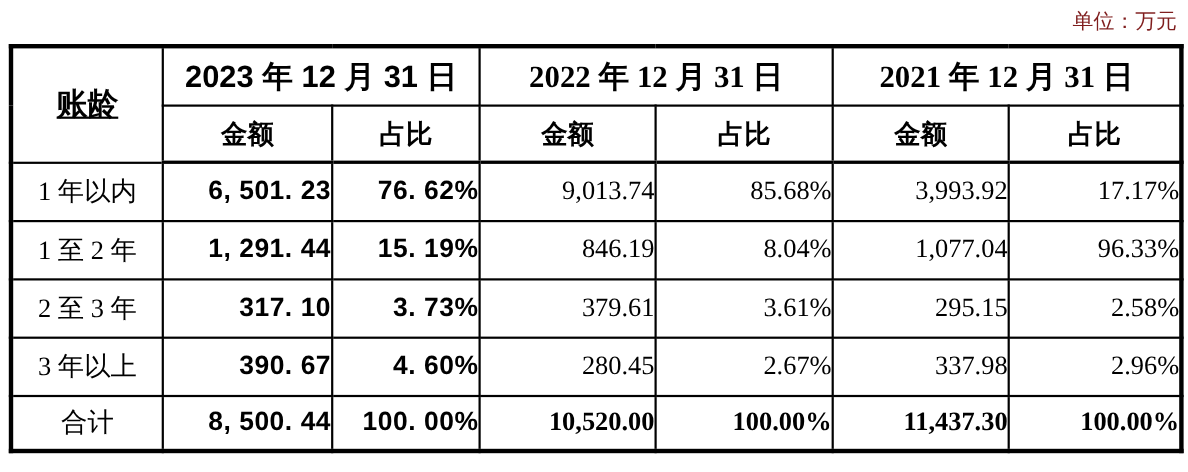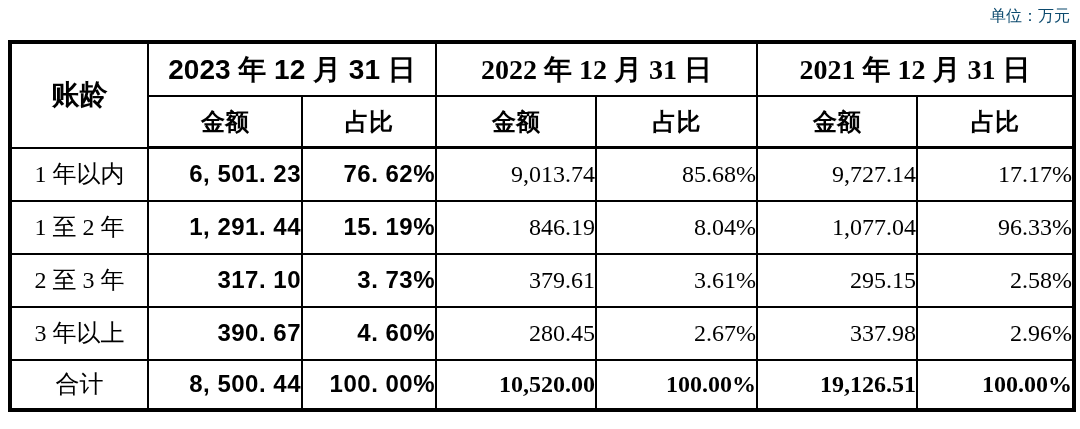--- a/index.html
+++ b/index.html
@@ -7,23 +7,23 @@
     position:relative;
     width:1080px;height:429px;
     background:#ffffff;
     font-family:"Liberation Serif","DejaVu Serif",serif;
     color:#000;
     box-sizing:border-box;
   }
   .unit-label{
     position:absolute;
     top:6px;right:10px;
-    font-size:16px;
+    font-size:19px;
     font-family:"Liberation Serif","DejaVu Serif",serif;
-    color:#0c4a6e;
+    color:#7f1d1d;
   }
   table.aging{
     position:absolute;
     left:8px;top:40px;
     width:1064px;
     border-collapse:collapse;
     table-layout:fixed;
     border:4px solid #000;
   }
   table.aging th, table.aging td{
@@ -32,21 +32,21 @@
     vertical-align:middle;
     overflow:hidden;
     white-space:nowrap;
   }
   
   tr.yearrow th{height:51px;font-size:28px;font-weight:bold;text-align:center;}
   th.y2023{font-family:"Liberation Sans","DejaVu Sans",sans-serif;}
   th.yserif{font-family:"Liberation Serif","DejaVu Serif",serif;}
   th.corner{font-size:25px;font-weight:bold;text-align:center;}
   tr.subrow th{height:49px;font-size:24px;font-weight:bold;text-align:center;border-bottom:3px solid #000;}
-  th.corner{border-bottom:3px solid #000;}
+  th.corner{border-bottom:3px solid #000;text-decoration:underline;}
   
   tbody tr{height:53px;}
   tr.totalrow{height:50px;}
   td.rowlabel{
     font-size:24px;text-align:center;padding-left:10px;
     font-family:"Liberation Serif","DejaVu Serif",serif;
   }
   td.num{font-size:24px;text-align:right;padding-right:18px;}
   td.c23{
     font-family:"Liberation Sans","DejaVu Sans",sans-serif;
@@ -88,21 +88,21 @@
         <th>占比</th>
       </tr>
     </thead>
     <tbody>
       <tr>
         <td class="rowlabel">1 年以内</td>
         <td class="num c23">6, 501. 23</td>
         <td class="num c23">76. 62%</td>
         <td class="num cserif">9,013.74</td>
         <td class="num cserif">85.68%</td>
-        <td class="num cserif">9,727.14</td>
+        <td class="num cserif">3,993.92</td>
         <td class="num cserif">17.17%</td>
       </tr>
       <tr>
         <td class="rowlabel">1 至 2 年</td>
         <td class="num c23">1, 291. 44</td>
         <td class="num c23">15. 19%</td>
         <td class="num cserif">846.19</td>
         <td class="num cserif">8.04%</td>
         <td class="num cserif">1,077.04</td>
         <td class="num cserif">96.33%</td>
@@ -124,18 +124,18 @@
         <td class="num cserif">2.67%</td>
         <td class="num cserif">337.98</td>
         <td class="num cserif">2.96%</td>
       </tr>
       <tr class="totalrow">
         <td class="rowlabel">合计</td>
         <td class="num c23">8, 500. 44</td>
         <td class="num c23">100. 00%</td>
         <td class="num cserif">10,520.00</td>
         <td class="num cserif">100.00%</td>
-        <td class="num cserif">19,126.51</td>
+        <td class="num cserif">11,437.30</td>
         <td class="num cserif">100.00%</td>
       </tr>
     </tbody>
   </table>
 </div>
 
 </body></html>

